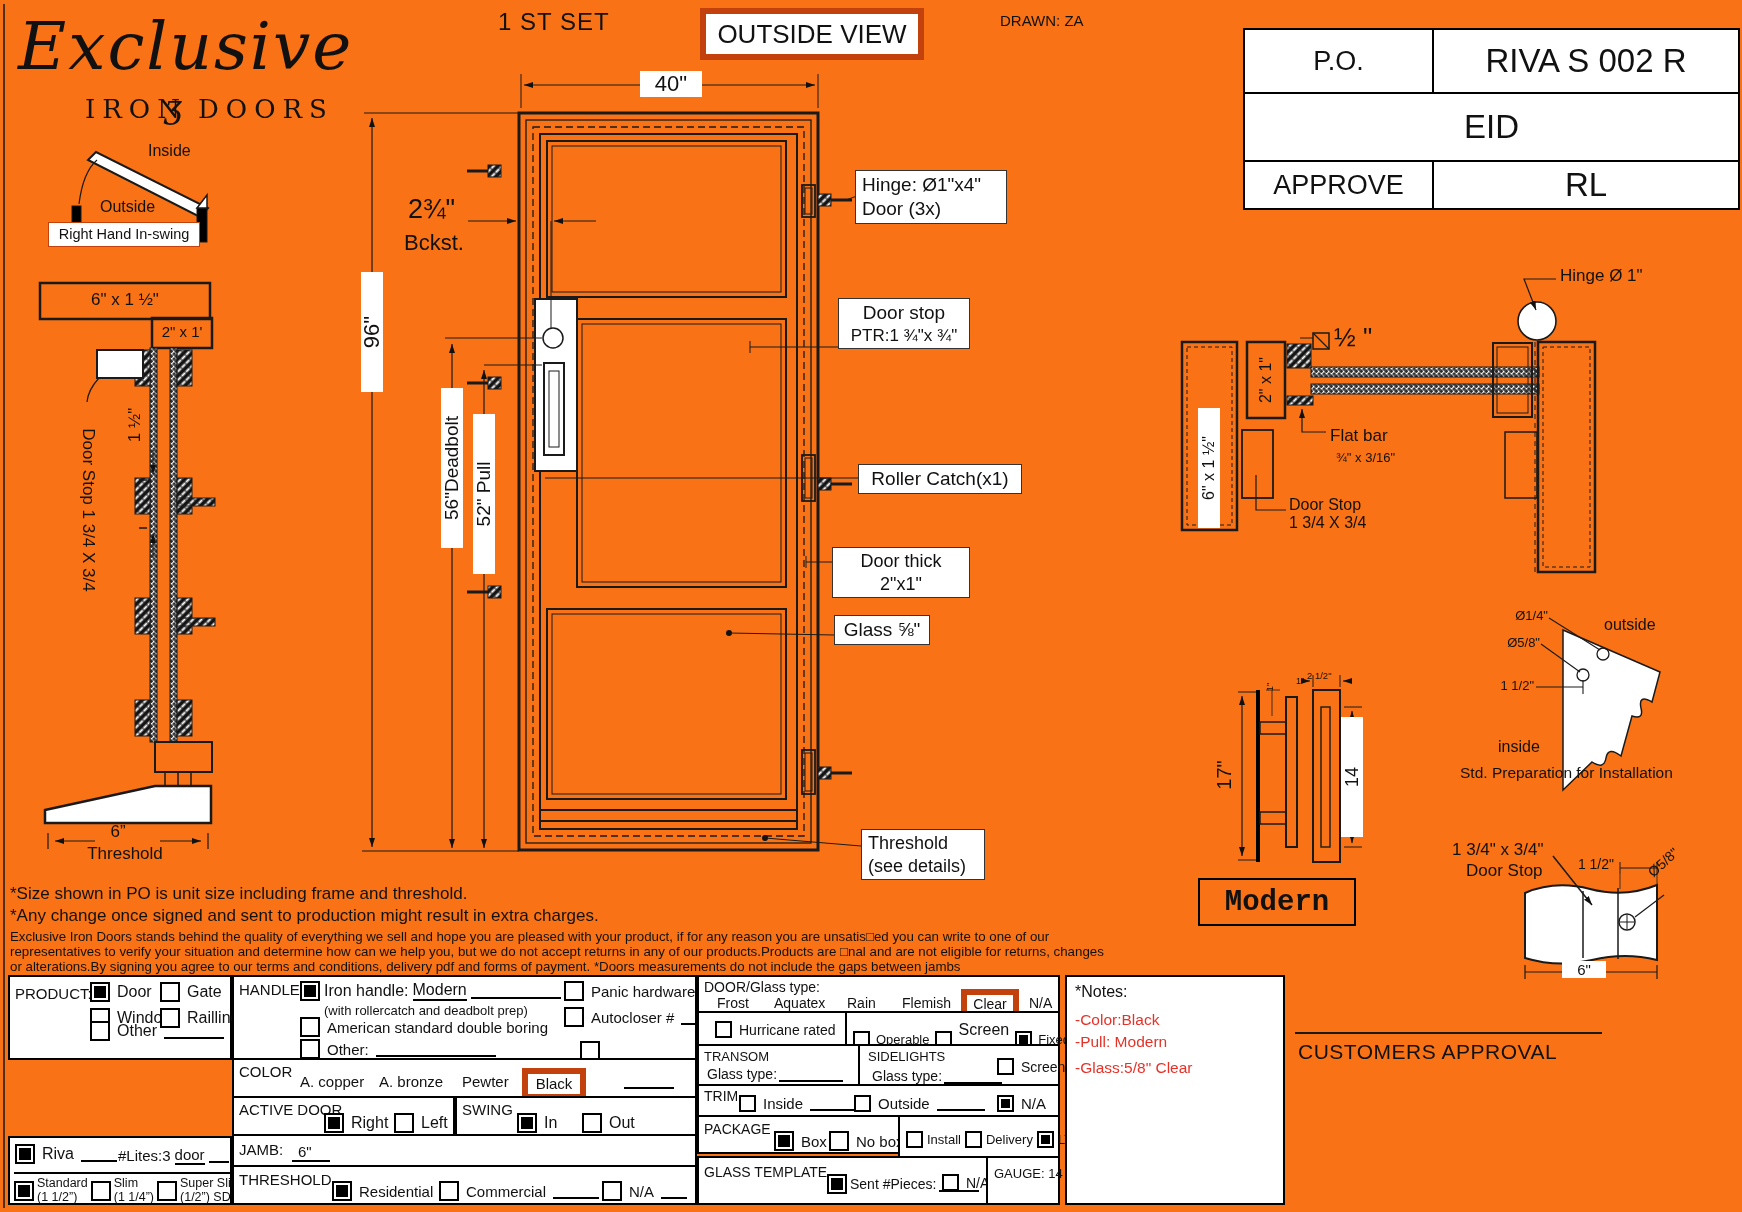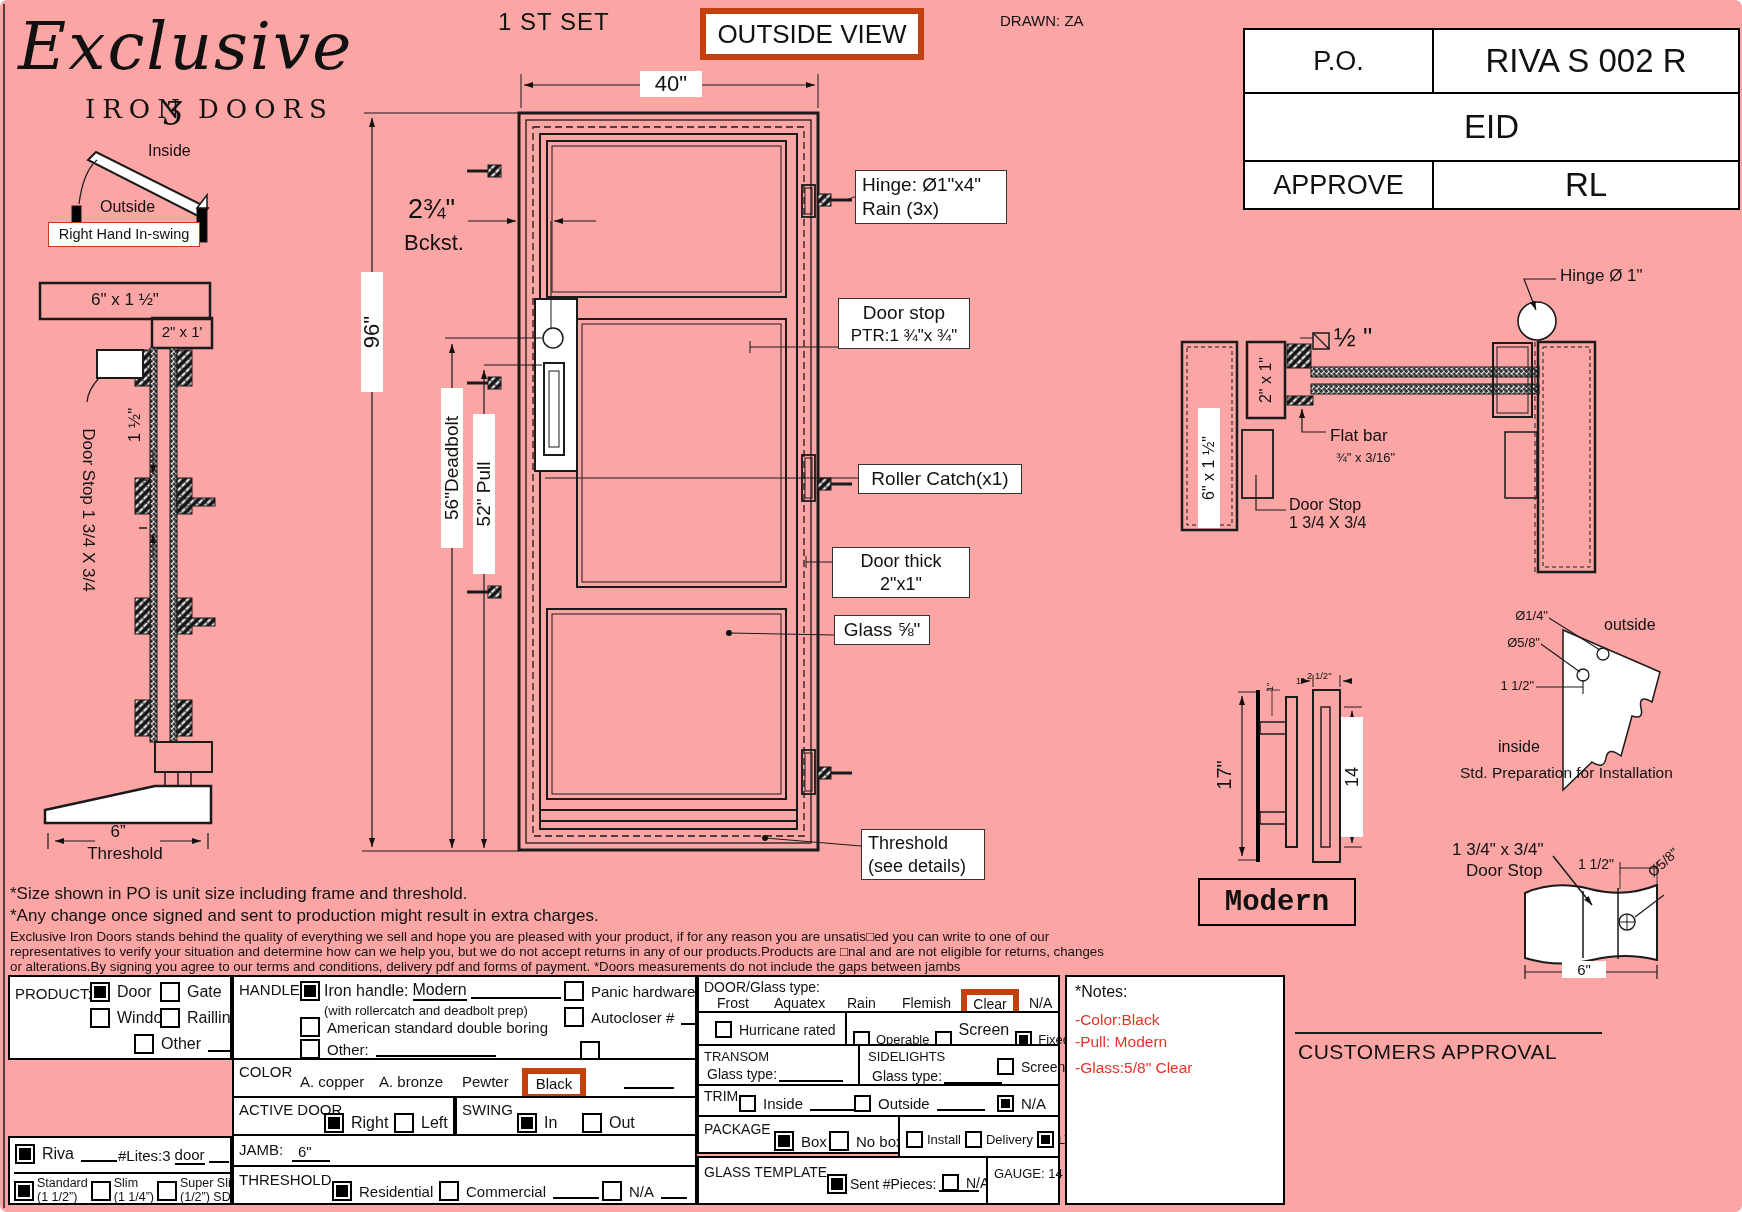--- a/index.html
+++ b/index.html
@@ -1,17 +1,17 @@
 <!DOCTYPE html>
 <html><head>
 <meta charset="utf-8">
 <style>
   html,body{margin:0;padding:0;background:#fff;}
-  #page{position:relative;width:1742px;height:1212px;background:#fca5a5;overflow:hidden;
-        font-family:"Liberation Sans",sans-serif;color:#111;border-radius:7px;}
+  #page{position:relative;width:1742px;height:1212px;background:#f97316;overflow:hidden;
+        font-family:"Liberation Sans",sans-serif;color:#111;}
   .abs{position:absolute;white-space:nowrap;}
   .ctr{text-align:center;}
   .vlabel{position:absolute;width:120px;height:22px;line-height:22px;text-align:center;
           transform:rotate(-90deg);transform-origin:center;white-space:nowrap;}
   .vlabel.cw{transform:rotate(90deg);}
   .wbg{background:#fff;}
   .boxed{border:6px solid #c2410c;background:#fff;}
   .callout{position:absolute;border:1.4px solid #333;background:#fff;padding:2px 6px;line-height:1.25;}
   .cb{display:inline-block;width:16px;height:16px;border:2px solid #000;background:#fff;
       vertical-align:-3px;position:relative;flex:none;}
@@ -278,21 +278,21 @@
 
   <div class="abs wbg ctr" style="left:640px;top:71px;width:62px;font-size:22px;">40"</div>
   <div class="vlabel wbg" style="left:312px;top:321px;font-size:22px;">96"</div>
   <div class="vlabel wbg" style="left:372px;top:457px;width:160px;font-size:19px;">56"Deadbolt</div>
   <div class="vlabel wbg" style="left:404px;top:483px;width:160px;font-size:19px;">52" Pull</div>
   <div class="abs" style="left:408px;top:194px;font-size:27px;">2¾"</div>
   <div class="abs" style="left:404px;top:230px;font-size:22px;">Bckst.</div>
 
   <div class="callout" style="left:855px;top:170px;width:138px;font-size:19px;">
     <div>Hinge: Ø1"x4"</div>
-    <div>Rain (3x)</div>
+    <div>Door (3x)</div>
   </div>
   <div class="callout ctr" style="left:838px;top:298px;width:118px;font-size:19px;">
     <div>Door stop</div>
     <div style="font-size:17px;">PTR:1 ¾"x ¾"</div>
   </div>
   <div class="callout ctr" style="left:858px;top:464px;width:150px;font-size:19px;">Roller Catch(x1)</div>
   <div class="callout ctr" style="left:832px;top:547px;width:124px;font-size:18px;">Door thick 2"x1"</div>
   <div class="callout ctr" style="left:834px;top:615px;width:82px;font-size:19px;">Glass ⅝"</div>
   <div class="callout" style="left:861px;top:829px;width:110px;font-size:18px;">
     <div>Threshold</div>
@@ -354,21 +354,21 @@
         <span>Gate</span>
       </span>
     <span class="abs row fs16" style="left:80px;top:31px;">
         <span class="cb"></span>
         <span>Window</span>
       </span>
     <span class="abs row fs16" style="left:150px;top:31px;">
         <span class="cb"></span>
         <span>Railling</span>
       </span>
-    <span class="abs row fs16" style="left:80px;top:57px;margin-left:44px;">
+    <span class="abs row fs16" style="left:80px;top:44px;">
         <span class="cb"></span>
         <span>Other</span>
         <span class="blank" style="width:60px;"></span>
       </span>
   </div>
 
 
   <div class="cell" style="left:8px;top:1136px;width:224px;height:69px;">
     <span class="abs row fs16" style="left:5px;top:6px;">
         <span class="cb on"></span>

